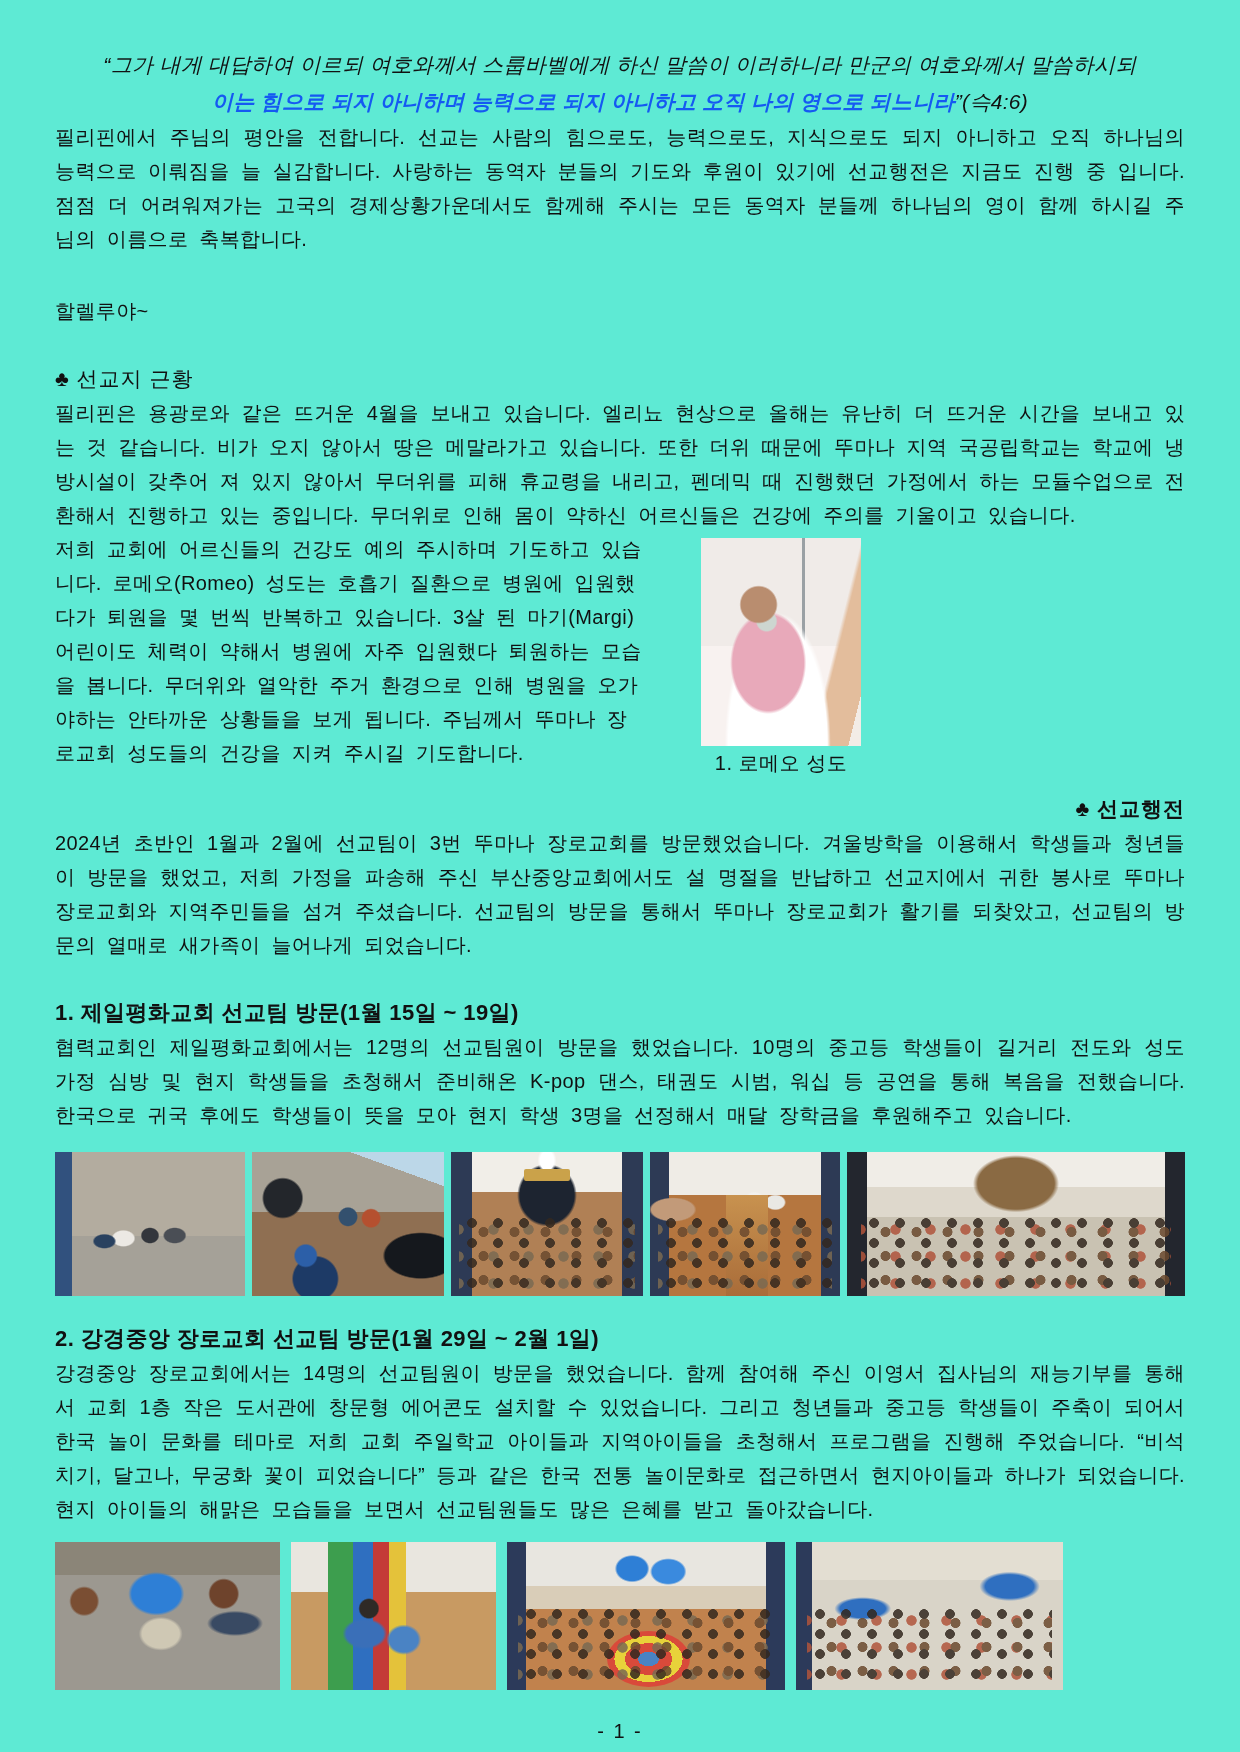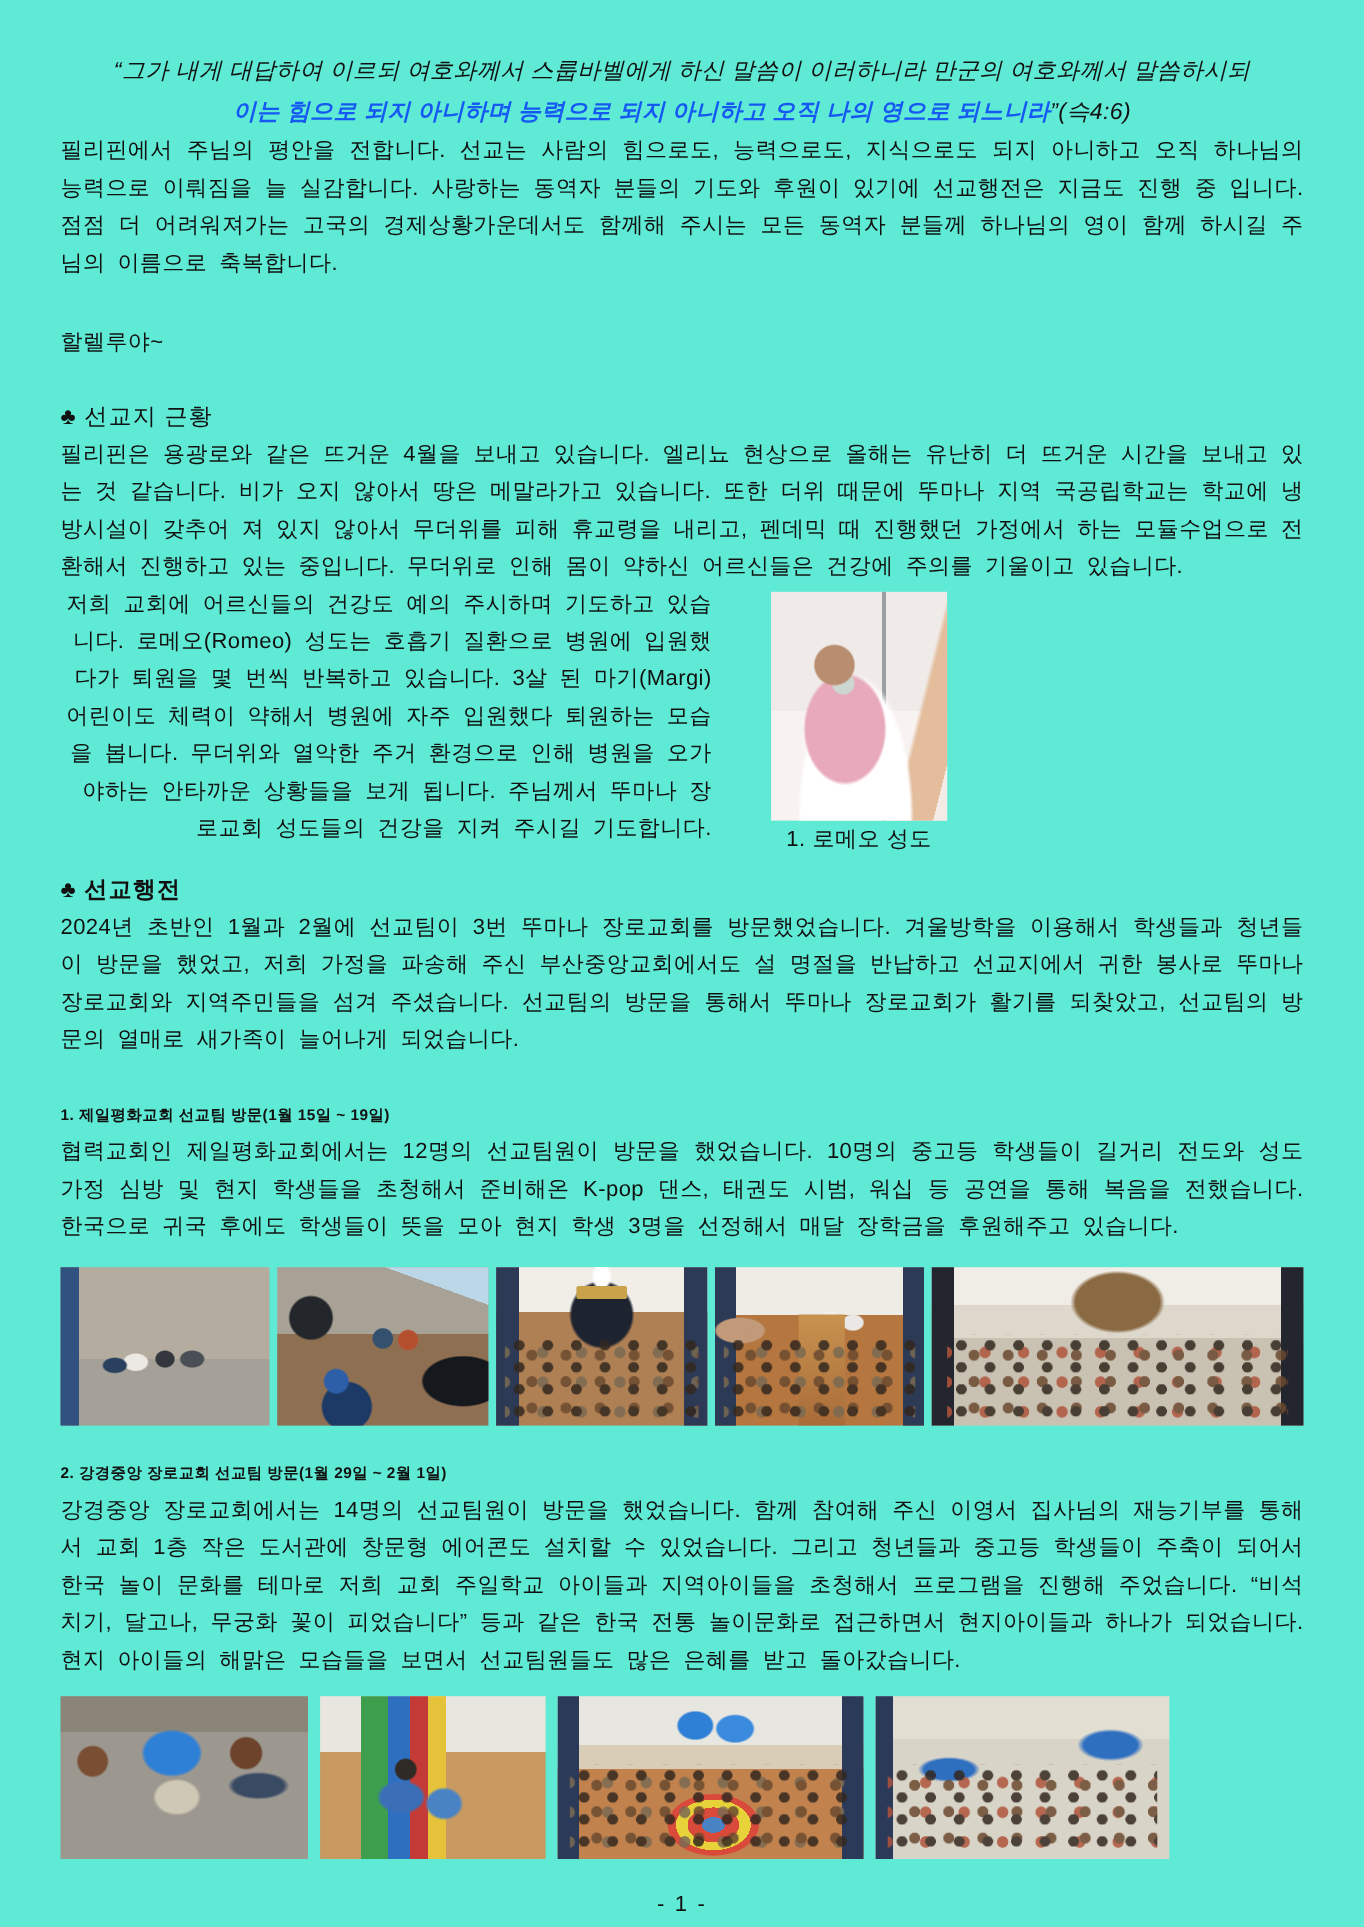--- a/index.html
+++ b/index.html
@@ -34,49 +34,49 @@
   .greeting{margin-top:38px;}
   .h-club{
     font-size:21px;
     line-height:34px;
     letter-spacing:1px;
     margin:0;
   }
   .h-club.light{font-weight:normal;}
   .h-club.bold{font-weight:bold;}
   .h-sub{
-    font-size:14px;
+    font-size:22px;
     font-weight:bold;
     line-height:34px;
     letter-spacing:.4px;
     margin:0;
   }
   .mt-news{margin-top:26px;}
-  .mt-acts{margin-top:14px;}
+  .mt-acts{margin-top:14px;text-align:right;}
   .sp{height:34px;}
   
   .wrap-block{margin-top:0;}
   .wrap-block::after{content:"";display:block;clear:both;}
   .float-photos{
     float:right;
     width:484px;
     margin-left:16px;
     margin-top:6px;
     padding-left:38px;
   }
   .float-photos .figs{display:flex;gap:17px;}
   figure{margin:0;}
   .figcap{
     text-align:center;
     font-size:20px;
     letter-spacing:.5px;
     line-height:30px;
     margin-top:2px;
   }
-  .wrap-text{text-align:right;}
+  .wrap-text{text-align:left;}
   
   .strip{display:flex;margin-top:0;}
   .strip1{gap:7px;margin-top:20px;}
   .strip2{gap:11px;margin-top:16px;}
   .strip .ph{flex:0 0 auto;}
   
   .footer{
     text-align:center;
     font-size:20px;
     letter-spacing:2px;

